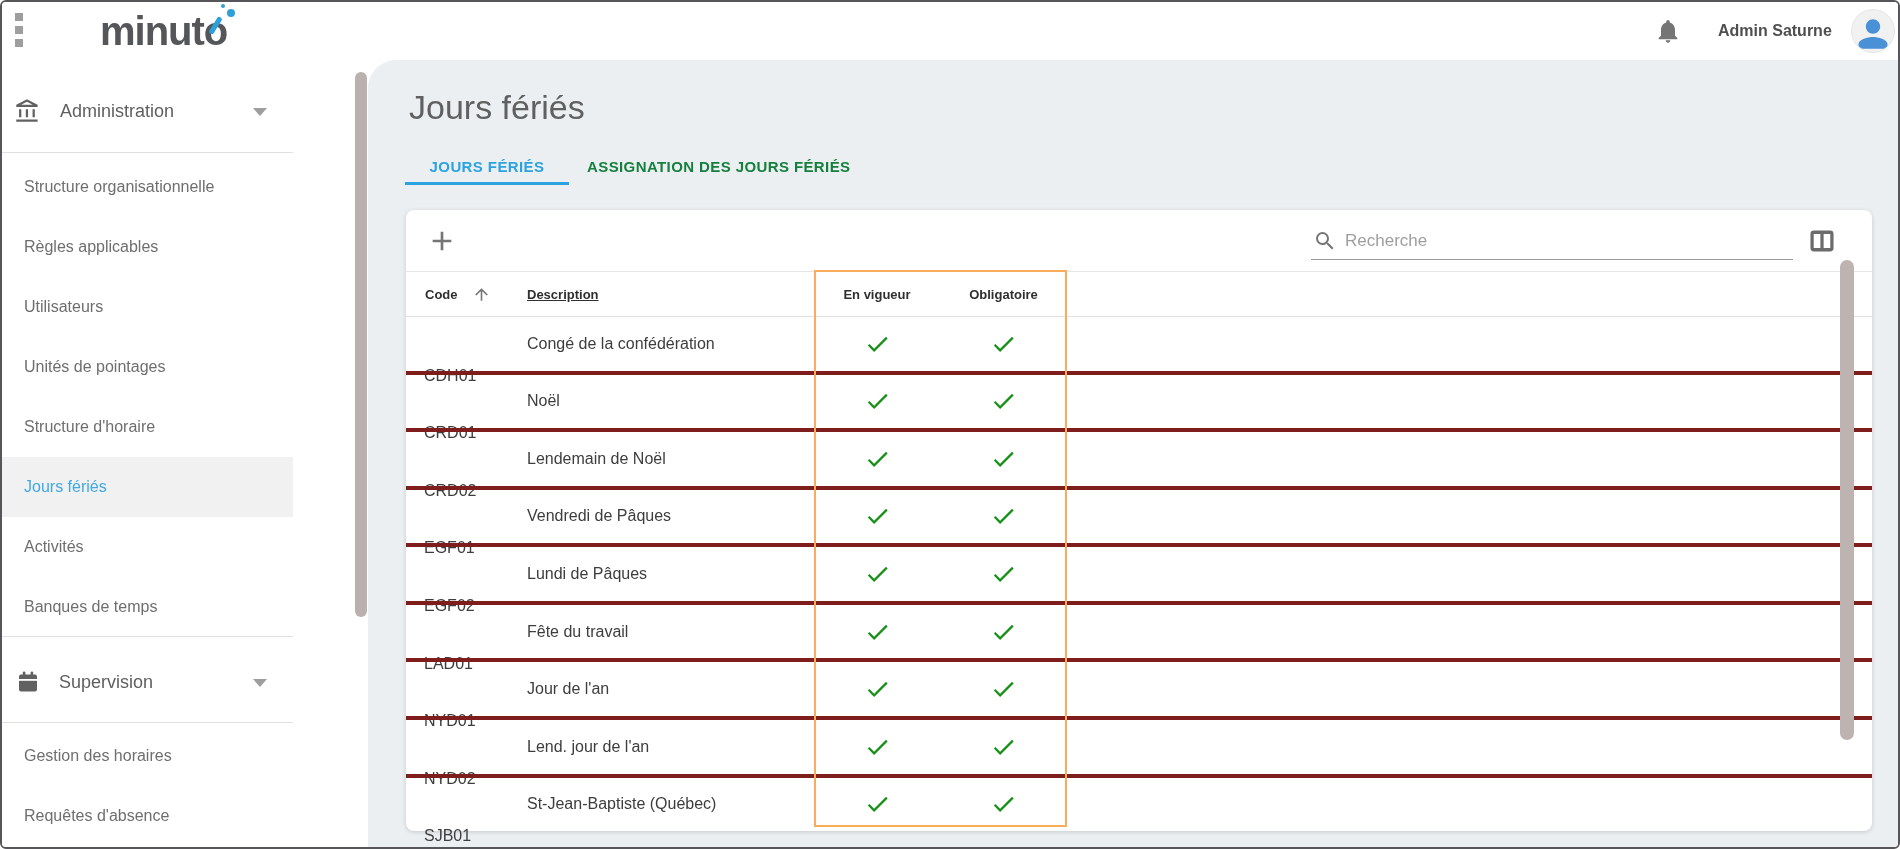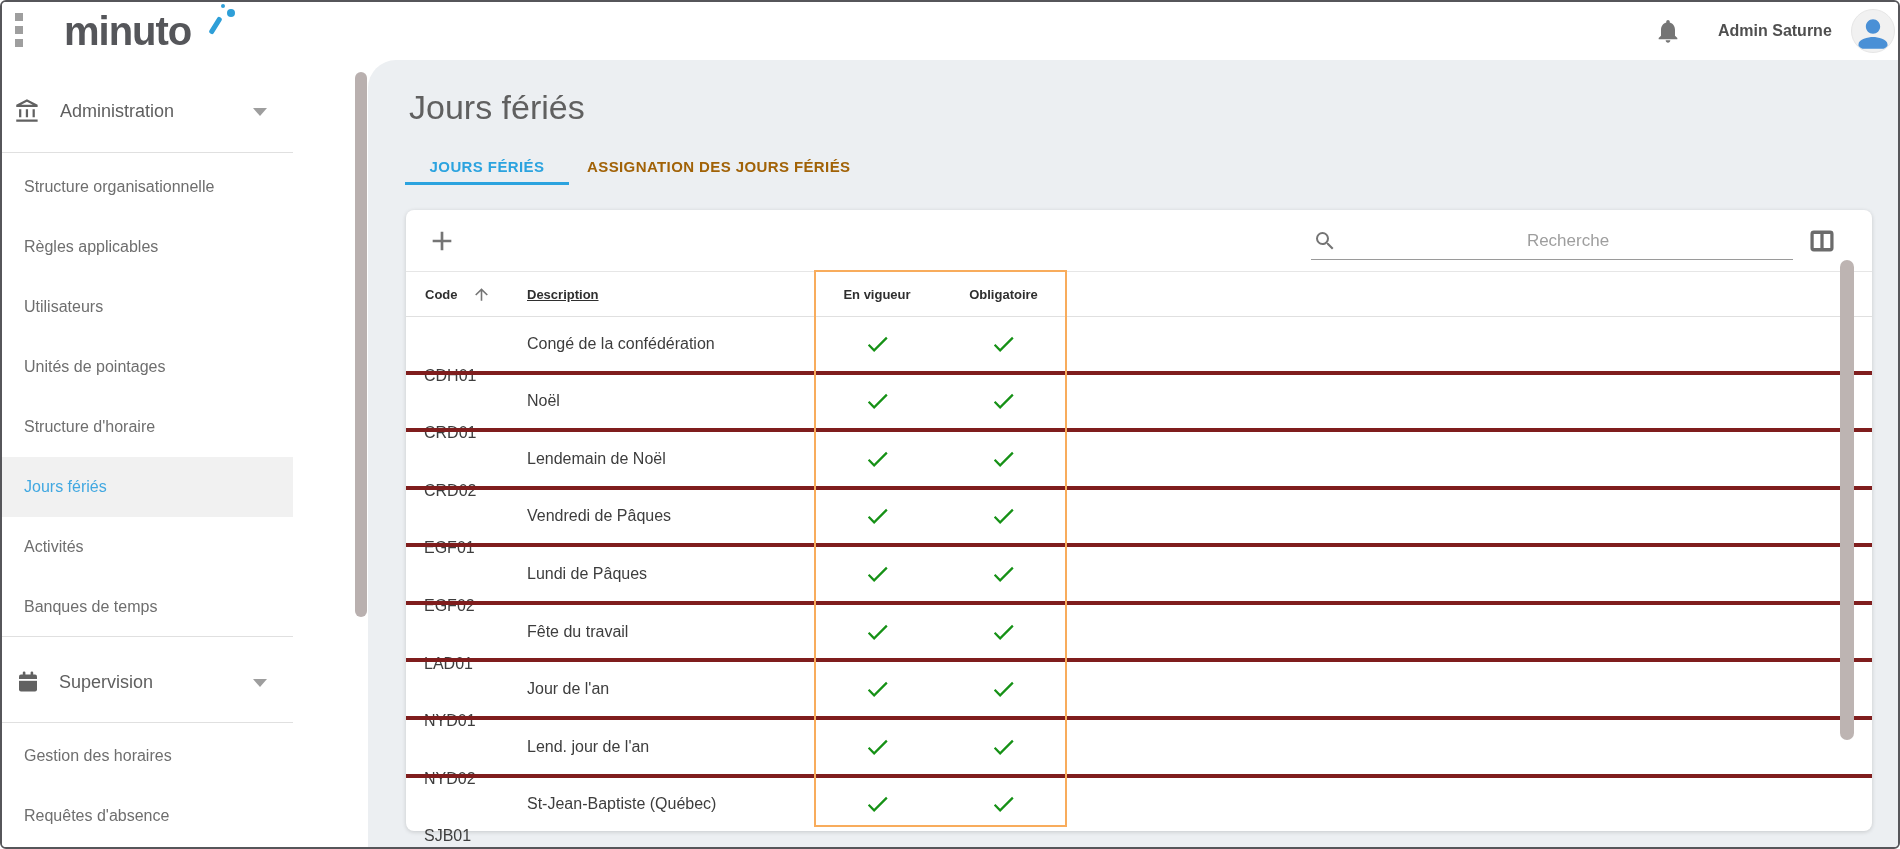--- a/index.html
+++ b/index.html
@@ -5,21 +5,21 @@
   * { box-sizing: border-box; margin: 0; padding: 0; }
   html,body { background:#ffffff; font-family:"Liberation Sans", sans-serif; }
   .window { position:relative; width:1900px; height:849px; background:#fff;
             border:2px solid #56565a; border-radius:6px; overflow:hidden; }
 
   
   .appbar { position:absolute; left:0; top:0; right:0; height:58px; background:#fff; z-index:20; }
   .dots-menu { position:absolute; left:13px; top:11px; cursor:pointer; }
   .dots-menu span { display:block; width:8px; height:8px; background:#9e9e9e; margin-bottom:5px; }
   .logo { position:absolute; left:62px; top:5px; height:48px; width:190px; }
-  .logo-text { font-size:40px; font-weight:bold; color:#55565a; letter-spacing:-1px; line-height:48px; }
+  .logo-text { font-size:40px; font-weight:bold; color:#55565a; letter-spacing:-1px; line-height:48px;margin-left:36px; }
   .logo-slash { position:absolute; left:149px; top:9px; width:5px; height:19px; background:#2e9fd8; border-radius:2px; transform:rotate(32deg); }
   .logo-dot-lg { position:absolute; left:163px; top:2px; width:8px; height:8px; border-radius:50%; background:#2e9fd8; }
   .logo-dot-sm { position:absolute; left:157px; top:-3px; width:4px; height:4px; border-radius:50%; background:#2e9fd8; }
   .bell { position:absolute; left:1652px; top:15px; width:28px; height:28px; cursor:pointer; }
   .username { position:absolute; left:1716px; top:20px; font-size:16px; font-weight:bold; color:#4f4f4f; cursor:pointer; }
   .avatar { position:absolute; left:1849px; top:7px; width:44px; height:44px; border-radius:50%;
             background:#f1f1f1; overflow:hidden; display:flex; align-items:flex-end; justify-content:center; cursor:pointer;
             border:1px solid #e6e6e6; }
 
   
@@ -34,34 +34,34 @@
                font-size:16px; color:#6e6e6e; cursor:pointer; white-space:nowrap; }
   .side-item.selected { background:#f1f1f1; color:#41a8e1; }
   .side-scrollbar { position:absolute; left:353px; top:12px; width:12px; height:545px;
                     background:#b9b0af; border-radius:6px; cursor:pointer; }
 
   
   .main { position:absolute; left:366px; top:58px; right:0; bottom:0; background:#eceff2;
           border-top-left-radius:28px; }
   .page-title { position:absolute; left:41px; top:28px; font-size:34px; color:#606060; }
   .tabs { position:absolute; left:37px; top:90px; height:32px; display:flex; align-items:center; }
-  .tab { font-size:15px; font-weight:bold; letter-spacing:0.4px; color:#a16207; cursor:pointer; }
+  .tab { font-size:15px; font-weight:bold; letter-spacing:0.4px; color:#15803d; cursor:pointer; }
   .tab.active { color:#2ba3df; width:164px; text-align:center; }
   .tab.inactive { margin-left:18px; }
   .tab-underline { position:absolute; left:37px; top:122px; width:164px; height:3px; background:#2ba3df; }
 
   
   .card { position:absolute; left:38px; top:150px; width:1466px; height:621px; background:#fff;
           border-radius:8px; box-shadow:0 1px 4px rgba(0,0,0,0.16); }
   .toolbar { position:absolute; left:0; top:0; right:0; height:62px; border-bottom:1px solid #e6e6e6; }
   .add-btn { position:absolute; left:20px; top:15px; width:32px; height:32px; cursor:pointer; }
   .search { position:absolute; left:905px; top:12px; width:482px; height:38px; border-bottom:1px solid #9a9a9a; }
   .search svg { position:absolute; left:2px; top:7px; }
   .search input { position:absolute; left:34px; top:5px; right:2px; height:28px; border:none; outline:none;
-                  font-size:17px; color:#a21caf; background:transparent; font-family:"Liberation Sans", sans-serif;text-align:center; }
+                  font-size:17px; color:#a21caf; background:transparent; font-family:"Liberation Sans", sans-serif; }
   .search input::placeholder { color:#9e9e9e; }
   .cols-btn { position:absolute; left:1402px; top:17px; width:28px; height:28px; cursor:pointer; }
 
   .thead { position:absolute; left:0; top:62px; right:0; height:45px; border-bottom:1px solid #e0e0e0;
            font-size:13px; font-weight:bold; color:#2f2f2f; }
   .th-code { position:absolute; left:19px; top:0; height:45px; display:flex; align-items:center; cursor:pointer; }
   .th-code svg { margin-left:14px; }
   .th-desc { position:absolute; left:121px; top:0; height:45px; line-height:45px; cursor:pointer;text-decoration:underline; }
   .th-env  { position:absolute; left:408px; width:126px; top:0; height:45px; line-height:45px; text-align:center; cursor:pointer; }
   .th-obl  { position:absolute; left:534px; width:127px; top:0; height:61px; line-height:45px; text-align:center; cursor:pointer; }

